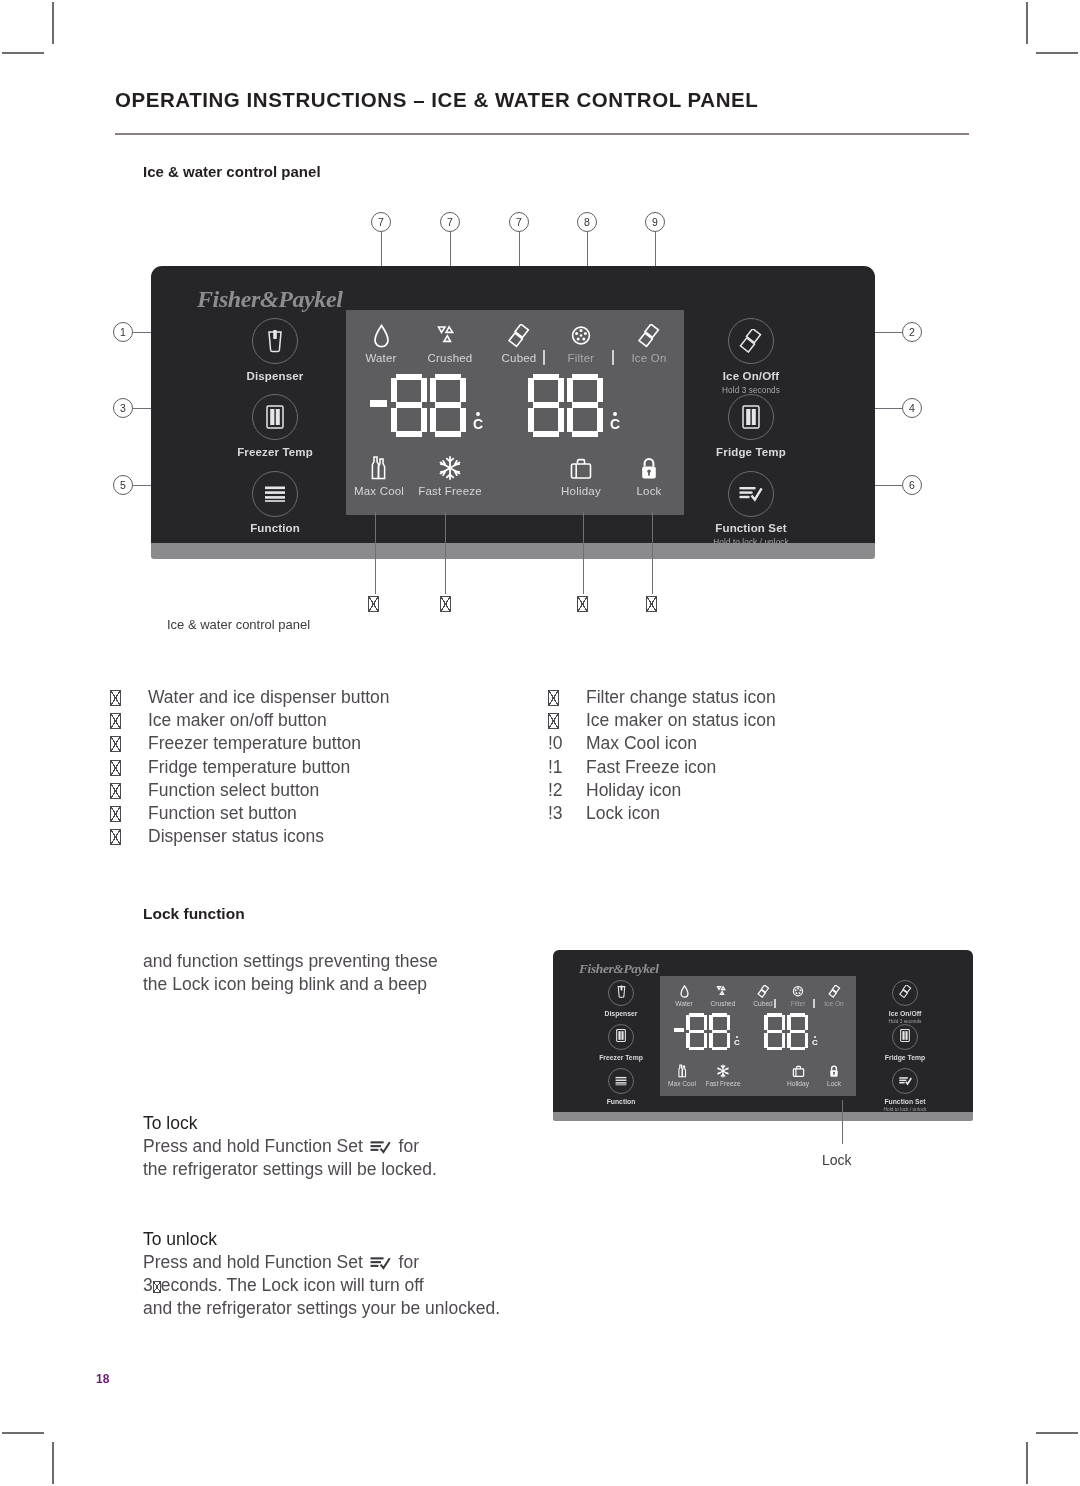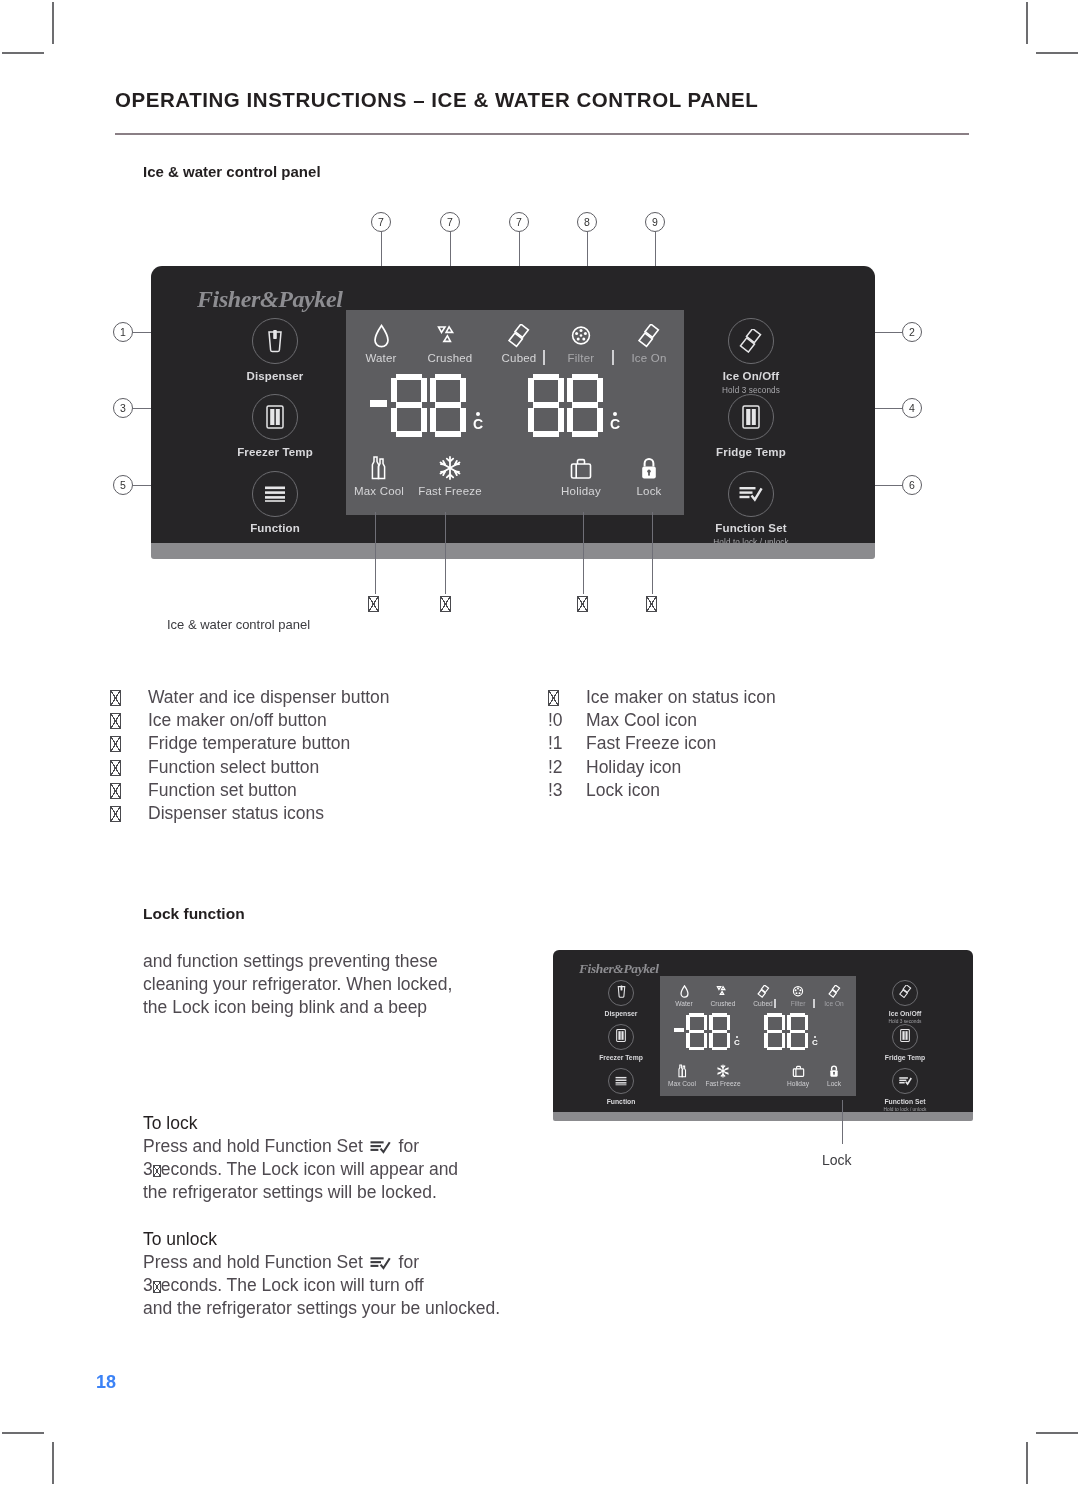--- a/index.html
+++ b/index.html
@@ -130,22 +130,22 @@
   .mico .gl { height:17px; display:flex; align-items:flex-end; justify-content:center; }
   .mico .tx { margin-top:2px; font-size:6.6px; color:#cfcfd2; }
   .mico.dim .tx { color:#a3a3a7; }
   .mseg { width:21px; height:37px; position:relative; margin-right:2px; }
   .mseg i { position:absolute; background:#fff; display:block; }
   .mminus { width:10px; height:4px; background:#fff; margin-bottom:18px; margin-right:2px; }
   .mdeg { font-size:8px; color:#fff; font-weight:bold; margin-left:2px; margin-bottom:3px; line-height:1;}
   .mdeg b { display:block; width:2.5px; height:2.5px; border-radius:50%; background:#fff; margin:0 auto 1px;}
   .lock-cap { position:absolute; left:822px; top:1152px; font-size:14px; color:#3b3b3f; }
 
-  .pageno { position:absolute; left:96px; top:1372px; font-size:18px;
-            font-weight:bold; color:#3b82f6; }
+  .pageno { position:absolute; left:96px; top:1372px; font-size:12px;
+            font-weight:bold; color:#701a75; }
 </style>
 </head>
 <body>
 
 <div class="crop v" style="left:52px;top:2px;"></div>
 <div class="crop h" style="left:2px;top:52px;"></div>
 <div class="crop v" style="left:1026px;top:2px;"></div>
 <div class="crop h" style="left:1036px;top:52px;"></div>
 <div class="crop v" style="left:52px;top:1442px;"></div>
 <div class="crop h" style="left:2px;top:1432px;"></div>
@@ -486,39 +486,47 @@
   <div class="row">
       <span class="num"><span class="tofu"></span></span>
       <span>Water and ice dispenser button</span>
     </div>
   <div class="row">
       <span class="num"><span class="tofu"></span></span>
       <span>Ice maker on/off button</span>
     </div>
   <div class="row">
       <span class="num"><span class="tofu"></span></span>
+      <span>Freezer temperature button</span>
+    </div>
+  <div class="row">
+      <span class="num"><span class="tofu"></span></span>
       <span>Fridge temperature button</span>
     </div>
   <div class="row">
       <span class="num"><span class="tofu"></span></span>
       <span>Function select button</span>
     </div>
   <div class="row">
       <span class="num"><span class="tofu"></span></span>
       <span>Function set button</span>
     </div>
   <div class="row">
       <span class="num"><span class="tofu"></span></span>
       <span>Dispenser status icons</span>
     </div>
 </div>
 
 <div class="legend" style="left:548px;top:686px;width:430px;">
   <div class="row">
       <span class="num"><span class="tofu"></span></span>
+      <span>Filter change status icon</span>
+    </div>
+  <div class="row">
+      <span class="num"><span class="tofu"></span></span>
       <span>Ice maker on status icon</span>
     </div>
   <div class="row">
       <span class="num n">!0</span>
       <span>Max Cool icon</span>
     </div>
   <div class="row">
       <span class="num n">!1</span>
       <span>Fast Freeze icon</span>
     </div>
@@ -529,39 +537,37 @@
   <div class="row">
       <span class="num n">!3</span>
       <span>Lock icon</span>
     </div>
 </div>
 
 <div class="h2" style="left:143px;top:905px;">Lock function</div>
 
 <div class="body" style="left:143px;top:950px;width:400px;">
   <div>and function settings preventing these</div>
-  <div>cleaning your refrigerator. When locked,</div>
   <div>the Lock icon being blink and a beep</div>
 </div>
 
 <div class="h3" style="left:143px;top:1113px;">To lock</div>
 <div class="body" style="left:143px;top:1135px;width:410px;">
   <div>
     <span>Press and hold Function Set</span>
     <span class="inl">
       <svg width="22" height="14" viewBox="0 0 24 16">
         <rect x="0" y="1.5" width="15" height="2.4" fill="#3b3b3f"></rect>
         <rect x="0" y="5.8" width="12" height="2.4" fill="#3b3b3f"></rect>
         <rect x="0" y="10.1" width="9" height="2.4" fill="#3b3b3f"></rect>
         <path d="M11.5 9.8 L14.8 13.8 L22 2.6" fill="none" stroke="#3b3b3f" stroke-width="2.4"></path>
       </svg>
     </span>
     <span>for</span>
   </div>
-  <div><span>3</span><span class="tofu sm"></span><span>econds. The Lock icon will appear and</span></div>
   <div>the refrigerator settings will be locked.</div>
 </div>
 
 <div class="h3" style="left:143px;top:1229px;">To unlock</div>
 <div class="body" style="left:143px;top:1251px;width:440px;">
   <div>
     <span>Press and hold Function Set</span>
     <span class="inl">
       <svg width="22" height="14" viewBox="0 0 24 16">
         <rect x="0" y="1.5" width="15" height="2.4" fill="#3b3b3f"></rect>

